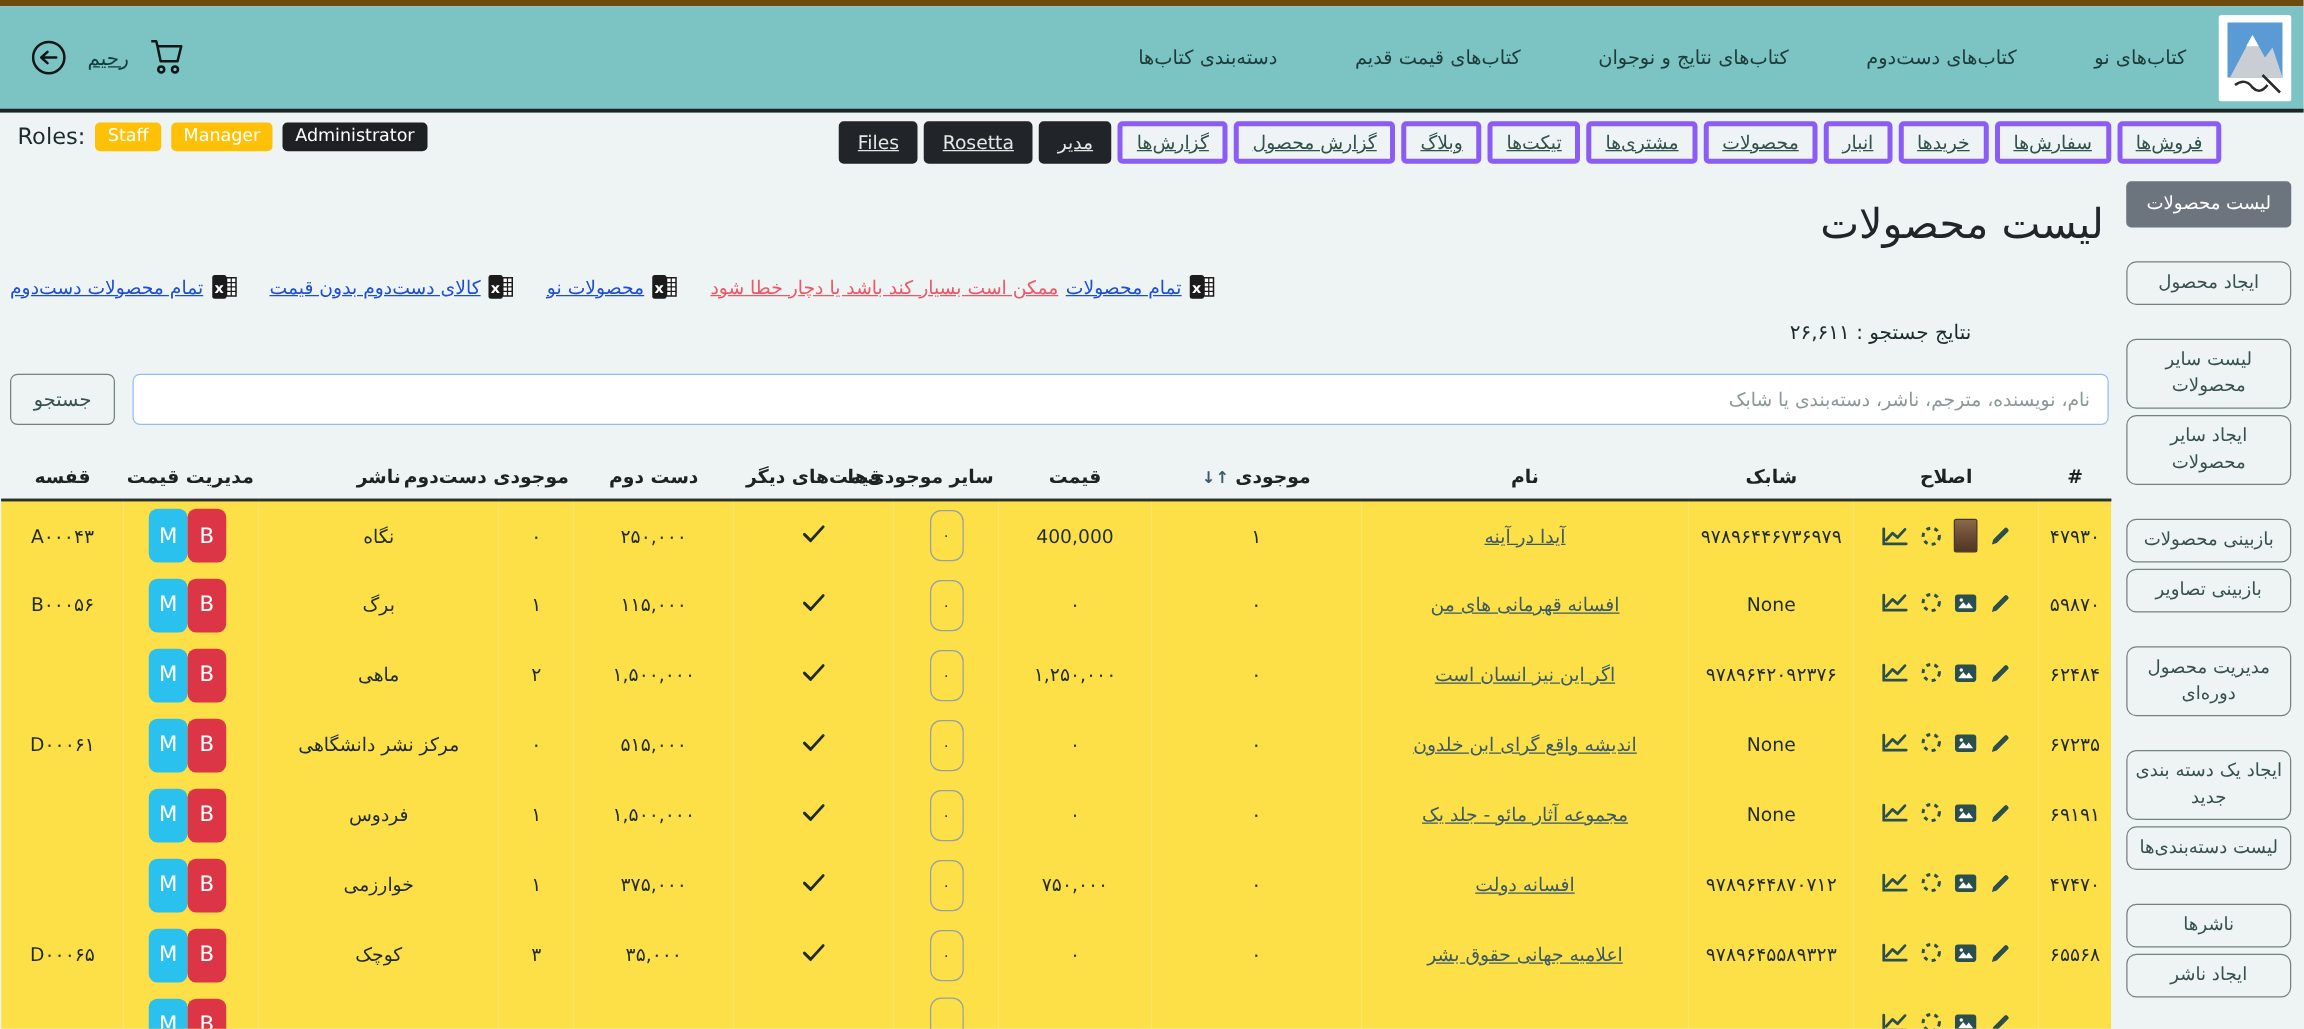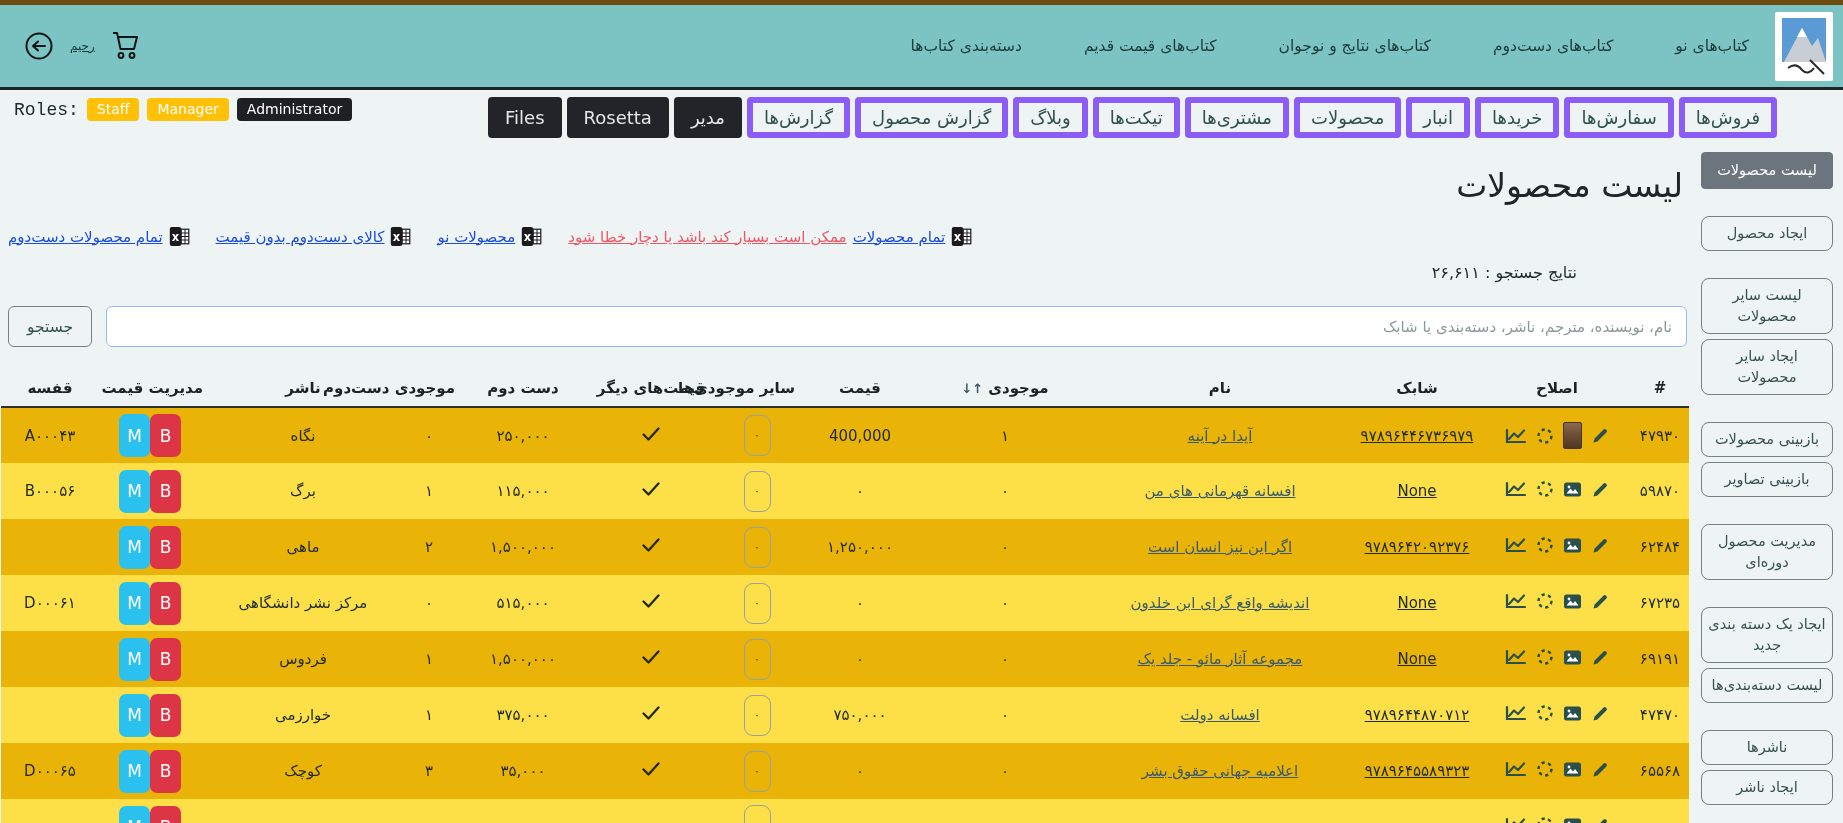--- a/index.html
+++ b/index.html
@@ -15,35 +15,36 @@
     display:flex; align-items:center; padding:0 10px 0 22px;
   }
   .logo-box {
     width:58px; height:69px; background:#fff; border-radius:2px;
     margin-left:26px; display:flex; align-items:center; justify-content:center; cursor:pointer;
   }
   .main-nav { display:flex; align-items:center; gap:30px; font-size:15.5px; color:#1d3b3b; }
   .main-nav a { color:#1d3b3b; text-decoration:none; cursor:pointer; white-space:nowrap;margin-left:32px; }
   .header-spacer { flex:1; }
   .user-area { display:flex; align-items:center; gap:14px; }
-  .user-link { font-size:12px; color:#123c3c; text-decoration:underline; cursor:pointer; }
+  .user-link { font-size:16px; color:#123c3c; text-decoration:underline; cursor:pointer; }
   .hdr-icon { display:inline-flex; cursor:pointer; }
   
   .rolesbar {
     display:flex; align-items:flex-start; padding:7px 66px 6px 14px; min-height:34px;
   }
   .tabs { display:flex; gap:5px; align-items:center; }
   .tab {
-    border:6px solid #8b5cf6; border-radius:4px; background:transparent;
-    padding:4px 11px; font-size:18px; color:#30514e; cursor:pointer; white-space:nowrap;
+    border:4px solid #8b5cf6; border-radius:4px; background:transparent;
+    padding:4px 11px; font-size:15px; color:#30514e; cursor:pointer; white-space:nowrap;
     font-family:"DejaVu Sans", sans-serif;
+    text-decoration:underline;
   }
   .tab.dark { background:#212529; border-color:#212529; color:#e4e7e7; }
   .roles { direction:ltr; display:flex; align-items:center; gap:8px; margin-right:auto; padding-top:1px;}
-  .roles-label { font-size:18px; color:#1b2a2a;font-family:Liberation Mono, monospace; }
+  .roles-label { font-size:18px; color:#1b2a2a; }
   .badge { border-radius:4px; padding:3px 10px 4px; font-size:14px; color:#fff; }
   .badge.amber { background:#ffc107; }
   .badge.dark  { background:#1d2124; }
   
   .content { display:flex; padding:8px 10px 0 8px; }
   .sidebar { width:132px; margin-right:0; margin-left:12px; flex:none; }
   .side-btn {
     width:100%; border:1px solid #74827f; border-radius:8px; background:transparent;
     color:#36514f; font-size:14.5px; padding:6px 6px; text-align:center; cursor:pointer;
     line-height:1.45; margin-bottom:5px; font-family:"DejaVu Sans", sans-serif;
@@ -73,21 +74,21 @@
     font-size:15.5px; color:#36514f; padding:0 18px; cursor:pointer;
     font-family:"DejaVu Sans", sans-serif;
   }
   
   table.products { width:100%; border-collapse:collapse; margin-top:26px; table-layout:fixed; }
   table.products th {
     font-size:15px; font-weight:bold; color:#1b2423; padding:6px 4px 9px; text-align:center;
     border-bottom:2px solid #2a2f2f; white-space:nowrap;
   }
   table.products td { height:56px; text-align:center; font-size:15px; color:#1f2a2a; padding:2px 4px; overflow:hidden; }
-  tr.odd  td { background:#eab308; }
+  tr.odd  td { background:#fde047; }
   tr.even td { background:#fde047; }
   td.name-cell { text-align:right; padding-right:10px; }
   td.name-cell a { color:#3a5a68; text-decoration:underline; cursor:pointer; white-space:nowrap; }
   .sort-arrows { font-size:13px; color:#3a5a68; cursor:pointer; margin-right:5px; letter-spacing:-1px; }
   .actions-wrap { display:inline-flex; align-items:center; gap:9px; }
   .icon-btn { display:inline-flex; cursor:pointer; line-height:0; }
   .thumb {
     width:19px; height:27px; border-radius:2px; display:inline-block;
     background:linear-gradient(180deg,#8a6a4d 0%,#6e4f36 45%,#503624 100%);
     border:1px solid #4a3categorie;
@@ -99,21 +100,21 @@
     font-size:17px; cursor:pointer; font-family:"DejaVu Sans", sans-serif;
   }
   .mb-btn.m { background:#2ac1ee; }
   .mb-btn.b { background:#dc3545; margin-right:6px; }
   .zero-box {
     display:inline-flex; align-items:center; justify-content:center;
     width:27px; height:41px; border:1px solid #98a2a2; border-radius:9px;
     font-size:11px; color:#333; background:transparent; cursor:pointer;
   }
   .check-glyph { display:inline-flex; line-height:0; }
-  .isbn-val { direction:ltr; unicode-bidi:embed;text-decoration:underline; }
+  .isbn-val { direction:ltr; unicode-bidi:embed; }
 </style>
 </head>
 <body>
 
 <div class="topstrip"></div>
 
 <header class="teal-header">
   <div class="logo-box">
     <svg width="48" height="60" viewBox="0 0 48 60">
       <rect x="2" y="2" width="44" height="44" fill="#5b9bd5"></rect>

